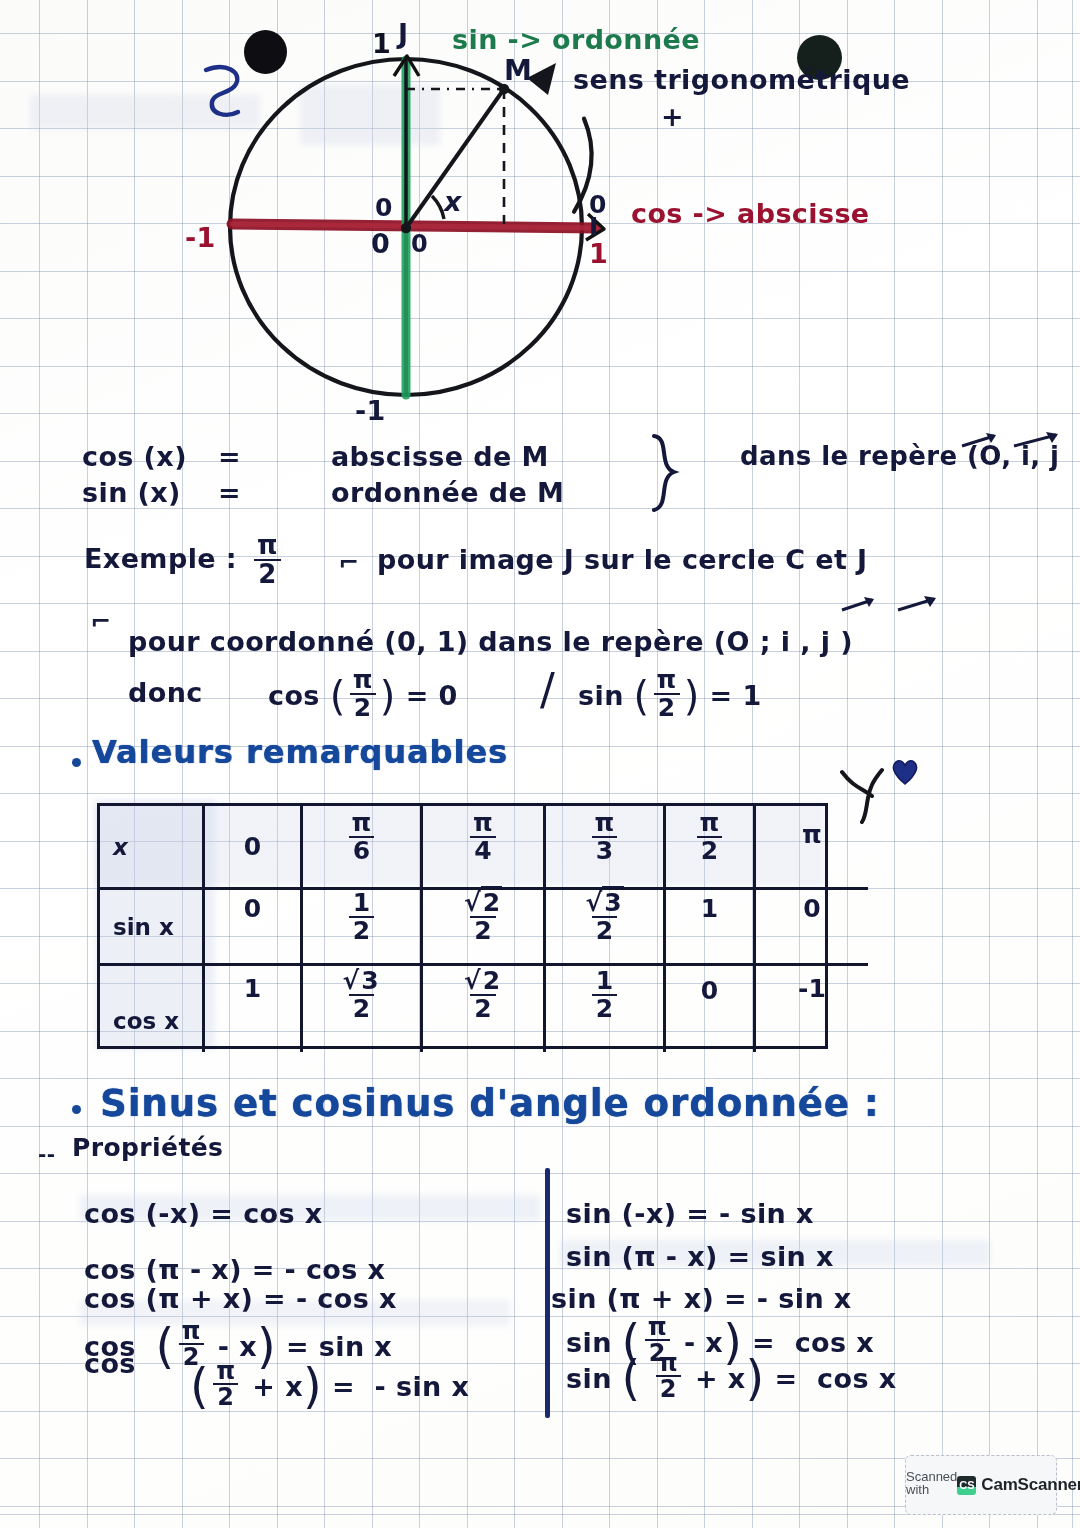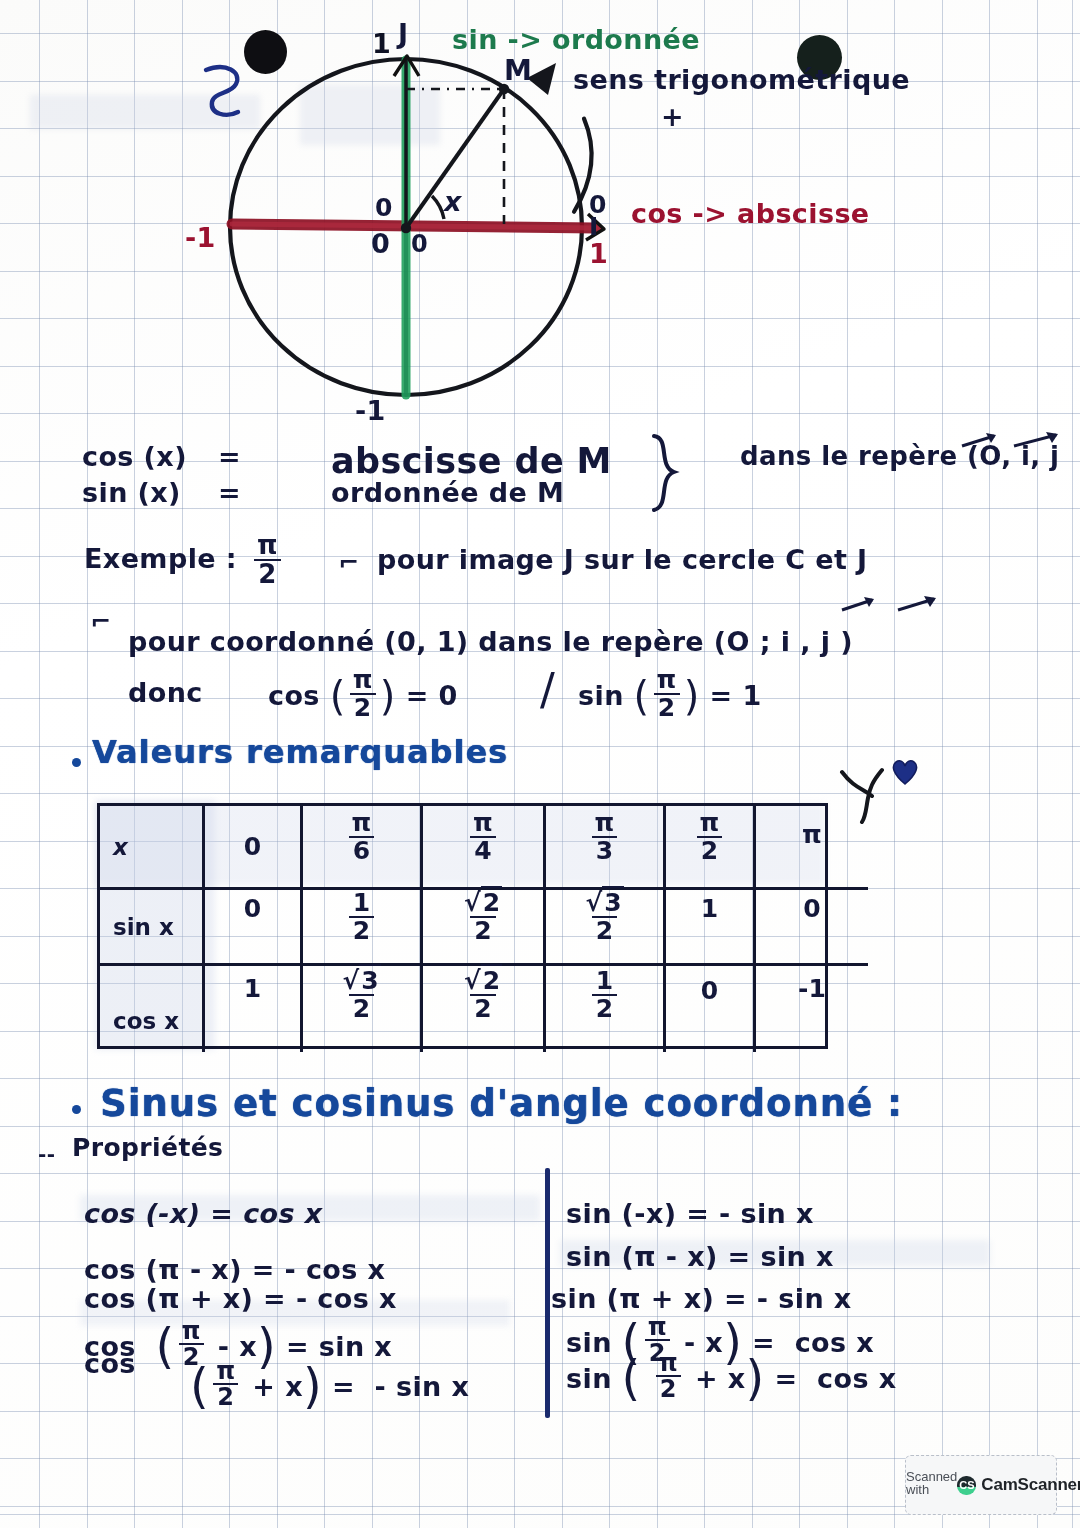--- a/index.html
+++ b/index.html
@@ -118,21 +118,21 @@
     border: 1px dashed #b9bfc9;
     border-radius: 6px;
     background: #f6f7f8;
     display: flex; flex-direction: row;
     align-items: center; justify-content: flex-start;
     font-family: "Liberation Sans", sans-serif;
   }
   #camscanner .l1 { font-size: 13px; color: #4a4f57; line-height: 1; margin-bottom: 4px;}
   #camscanner .l2 { display:flex; align-items:center; gap:5px; }
   #camscanner .cs-badge {
-    width: 19px; height: 19px; border-radius: 9px;
+    width: 19px; height: 19px; border-radius: 3px;
     background: linear-gradient(#1e2a2e 0 58%, #3ecf8e 58% 100%);
     color:#fff; font-size: 11px; font-weight:bold;
     display:flex; align-items:center; justify-content:center;
     font-family:"Liberation Sans", sans-serif;
     line-height:1;
   }
   #camscanner .cs-word { font-size: 17px; font-weight: bold; color: #1f2327; letter-spacing:-.2px;}
   #camscanner .tm { font-size: 8px; vertical-align: super; color:#555;}
 
   .dot-black {
@@ -203,21 +203,21 @@
   <div class="ink red" style="left:185px;top:222px;font-size:27px;">-1</div>
   <div class="ink" style="left:355px;top:395px;font-size:27px;">-1</div>
 
   <div class="ink green" style="left:452px;top:24px;font-size:27px;">sin -&gt; ordonnée</div>
   <div class="ink" style="left:573px;top:64px;font-size:27px;">sens trigonométrique</div>
   <div class="ink" style="left:661px;top:101px;font-size:27px;">+</div>
   <div class="ink red" style="left:631px;top:198px;font-size:27px;">cos -&gt; abscisse</div>
 
   <div class="ink" style="left:82px;top:441px;font-size:27px;">cos (x)</div>
   <div class="ink" style="left:218px;top:441px;font-size:27px;">=</div>
-  <div class="ink" style="left:331px;top:441px;font-size:35px;">abscisse de M</div>
+  <div class="ink" style="left:331px;top:441px;font-size:27px;">abscisse de M</div>
 
   <div class="ink" style="left:82px;top:477px;font-size:27px;">sin (x)</div>
   <div class="ink" style="left:218px;top:477px;font-size:27px;">=</div>
   <div class="ink" style="left:331px;top:477px;font-size:27px;">ordonnée de M</div>
 
   <svg style="position:absolute;left:648px;top:432px;" width="42" height="82" viewBox="0 0 42 82">
     <path d="M6 4 C 22 6, 10 34, 26 40 C 10 46, 22 74, 6 78" fill="none" stroke="#14183a" stroke-width="4" stroke-linecap="round"></path>
   </svg>
   <div class="ink" style="left:700px;top:441px;font-size:26px;margin-left:40px;">
     <span>dans le repère (O, i, j</span>
@@ -353,27 +353,27 @@
       <span class="frac">
           <span class="num">1</span>
           <span class="den">2</span>
         </span>
     </div>
     <div class="cell topalign lastrow" style="padding-top:10px;">0</div>
     <div class="cell lastcol lastrow topalign" style="padding-top:8px;">-1</div>
   </div>
 
   <div class="bullet" style="left:72px;top:1105px;"></div>
-  <div class="ink bluehead" style="left:100px;top:1082px;font-size:37px;">Sinus et cosinus d'angle coordonné :</div>
+  <div class="ink bluehead" style="left:100px;top:1082px;font-size:37px;">Sinus et cosinus d'angle ordonnée :</div>
   <div class="ink" style="left:72px;top:1133px;font-size:25px;">Propriétés</div>
   <div class="ink" style="left:38px;top:1142px;font-size:20px;">--</div>
 
   <div id="formula-divider"></div>
 
-  <div class="ink" style="left:84px;top:1198px;font-size:27px;font-style:italic;">cos (-x) = cos x</div>
+  <div class="ink" style="left:84px;top:1198px;font-size:27px;">cos (-x) = cos x</div>
   <div class="ink" style="left:84px;top:1241px;font-size:27px;margin-top:13px;">cos (π - x) = - cos x</div>
   <div class="ink" style="left:84px;top:1283px;font-size:27px;">cos (π + x) = - cos x</div>
   <div class="ink" style="left:84px;top:1318px;font-size:27px;display:flex;align-items:center;">
     <span>cos&nbsp;&nbsp;</span>
     <span style="font-size:48px;font-weight:400;">(</span>
     <span class="frac" style="font-size:24px;">
         <span class="num">π</span>
         <span class="den">2</span>
       </span>
     <span>&nbsp;- x</span>

